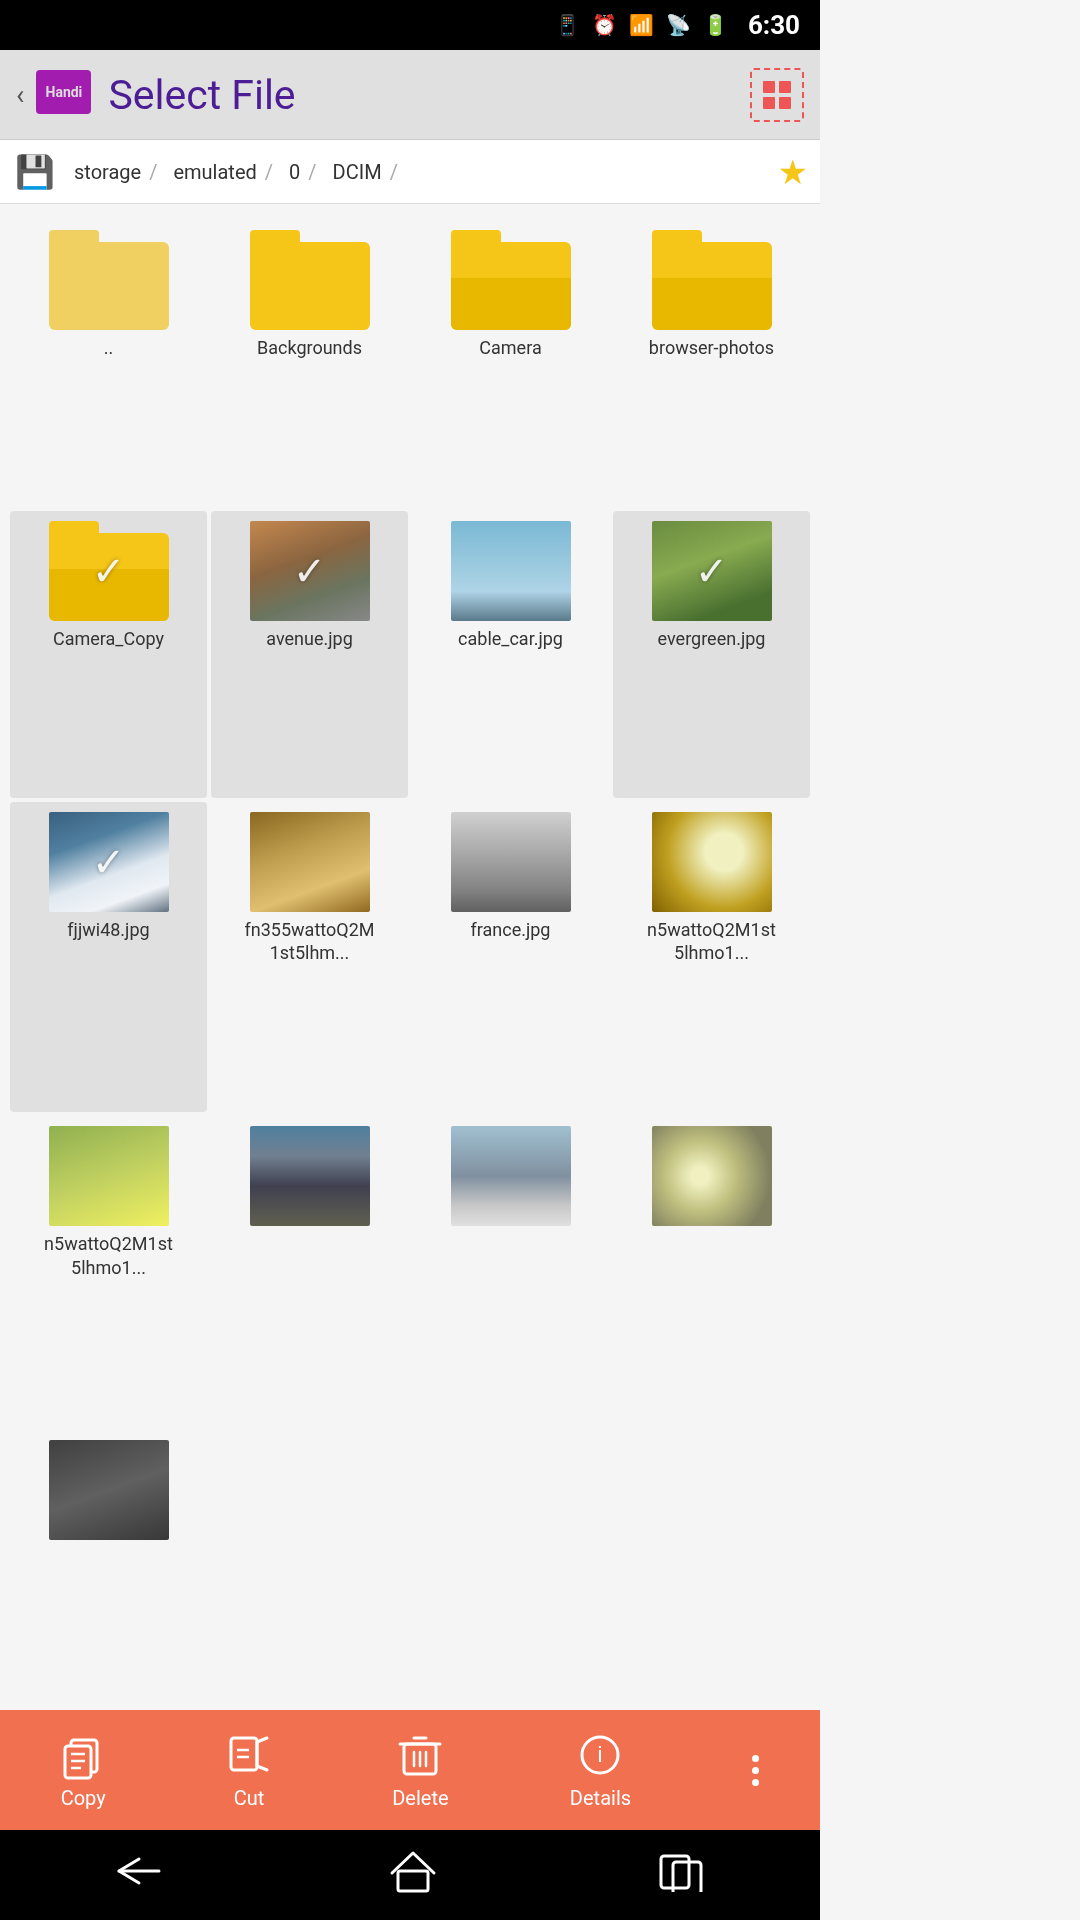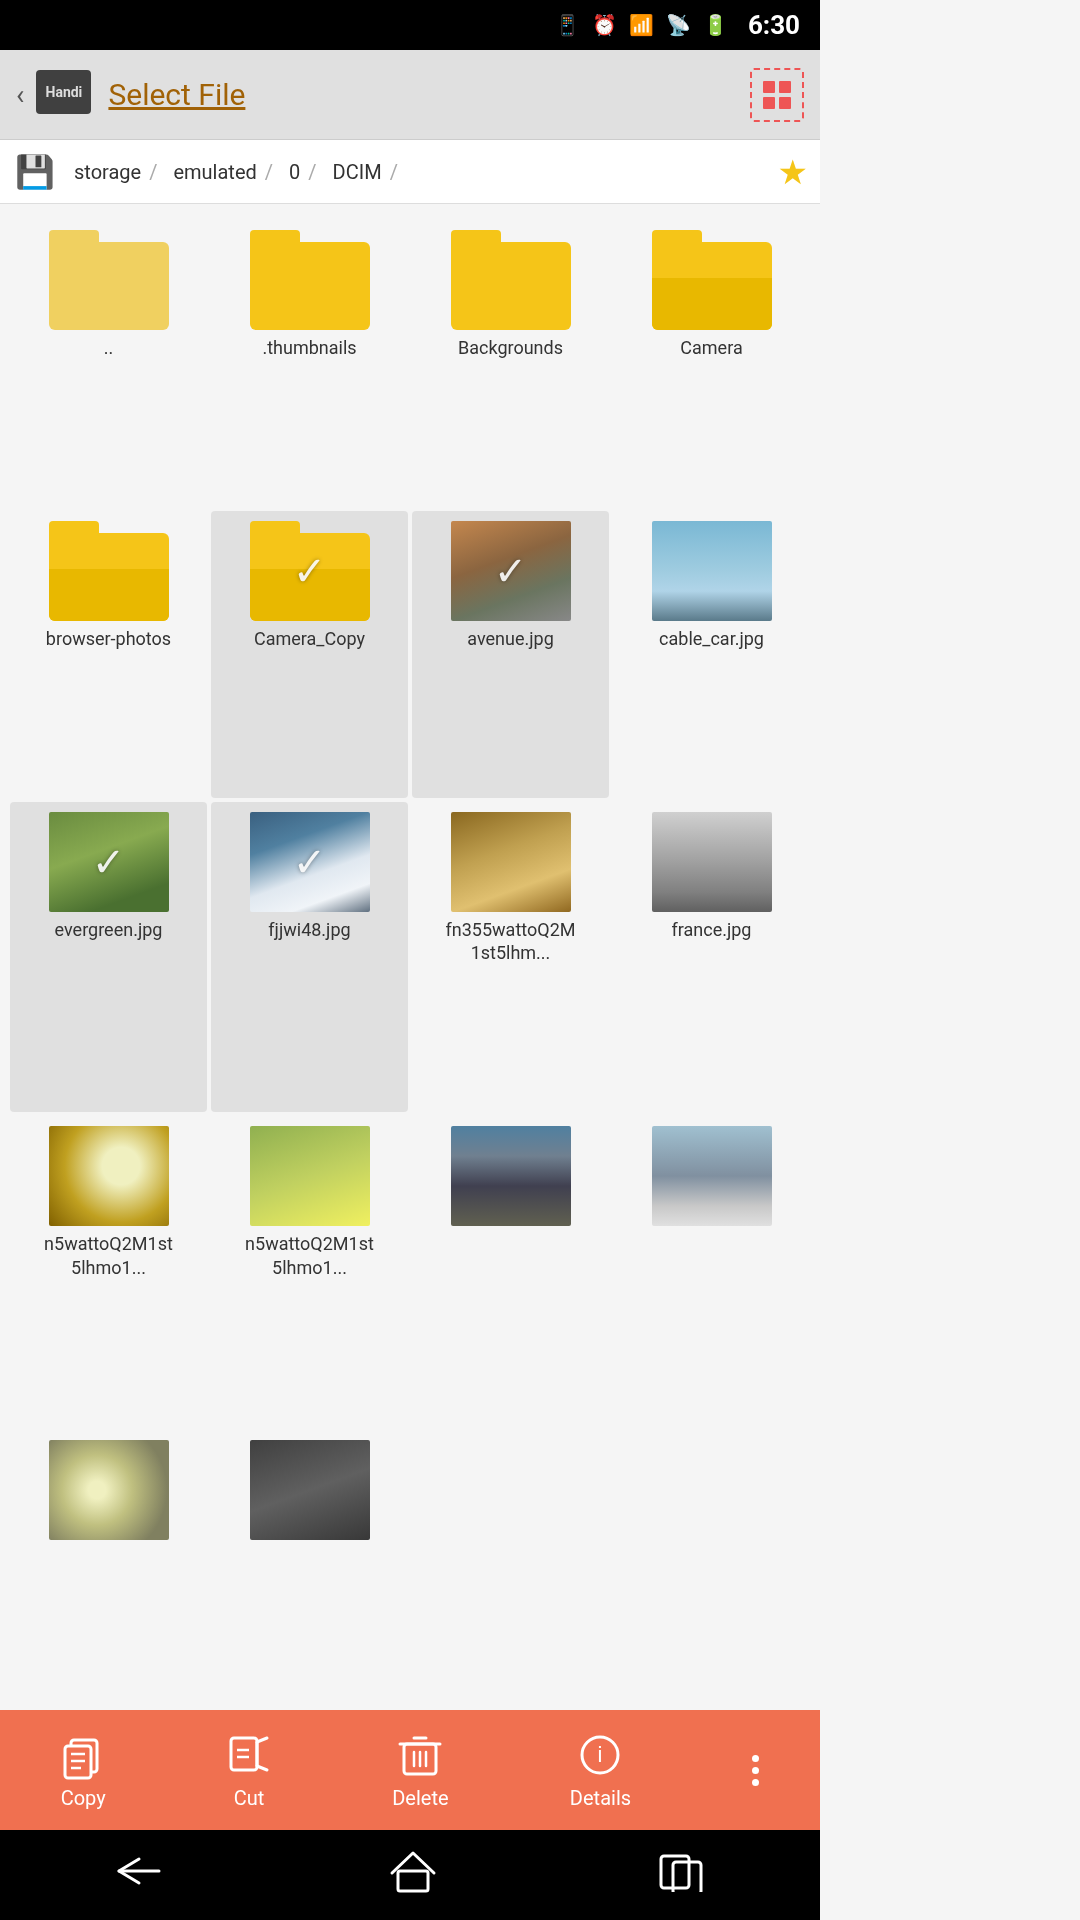--- a/index.html
+++ b/index.html
@@ -41,39 +41,38 @@
       font-size: 28px;
       color: #555;
       cursor: pointer;
     }
     .header-folder-icon {
       width: 60px;
       height: 50px;
       position: relative;
     }
     .folder-thumb {
-      background: #404040;
+      background: #a21caf;
       border-radius: 4px;
       width: 55px;
       height: 44px;
       display: flex;
       align-items: center;
       justify-content: center;
     }
     .folder-thumb-label {
       color: #ddd;
       font-size: 14px;
       font-weight: bold;
     }
     #header-title {
-      font-size: 30px;
-      color: #a16207;
+      font-size: 41px;
+      color: #4c1d95;
       font-weight: 400;
       flex: 1;
-      text-decoration: underline;
     }
     #grid-toggle-btn {
       width: 54px;
       height: 54px;
       border: 2.5px dashed #e55;
       border-radius: 4px;
       display: flex;
       align-items: center;
       justify-content: center;
       cursor: pointer;
@@ -352,27 +351,20 @@
 <div id="file-grid">
 
   <div class="file-item">
     <div class="folder-icon-wrap">
       <div class="folder-tab light"></div>
       <div class="folder-body light"></div>
     </div>
     <span class="file-label">..</span>
   </div>
 
-  <div class="file-item">
-    <div class="folder-icon-wrap">
-      <div class="folder-tab"></div>
-      <div class="folder-body"></div>
-    </div>
-    <span class="file-label">.thumbnails</span>
-  </div>
 
 
   <div class="file-item">
     <div class="folder-icon-wrap">
       <div class="folder-tab"></div>
       <div class="folder-body"></div>
     </div>
     <span class="file-label">Backgrounds</span>
   </div>
 

